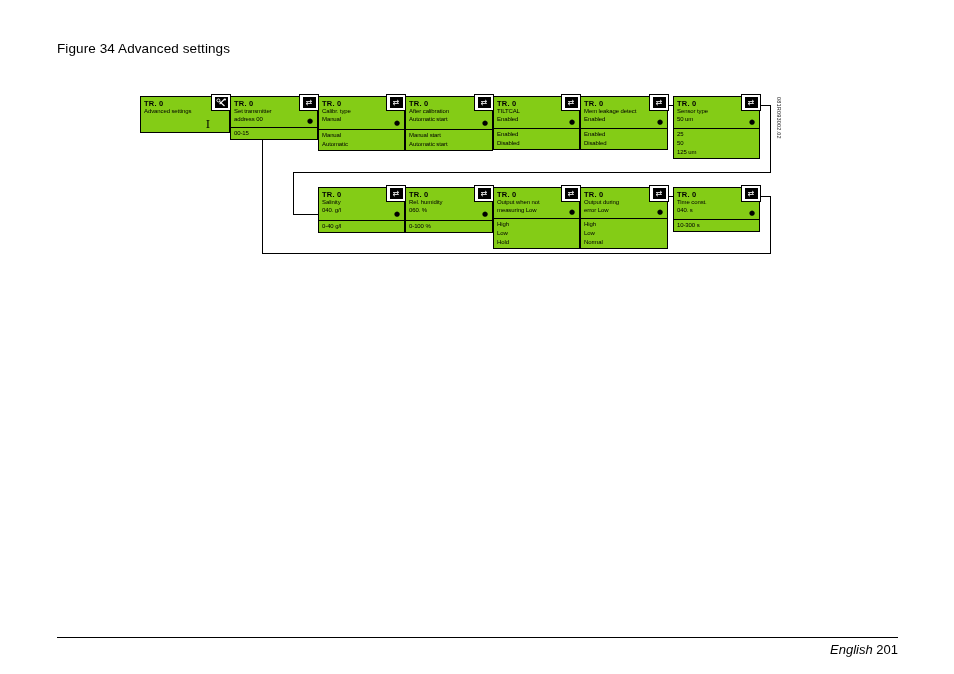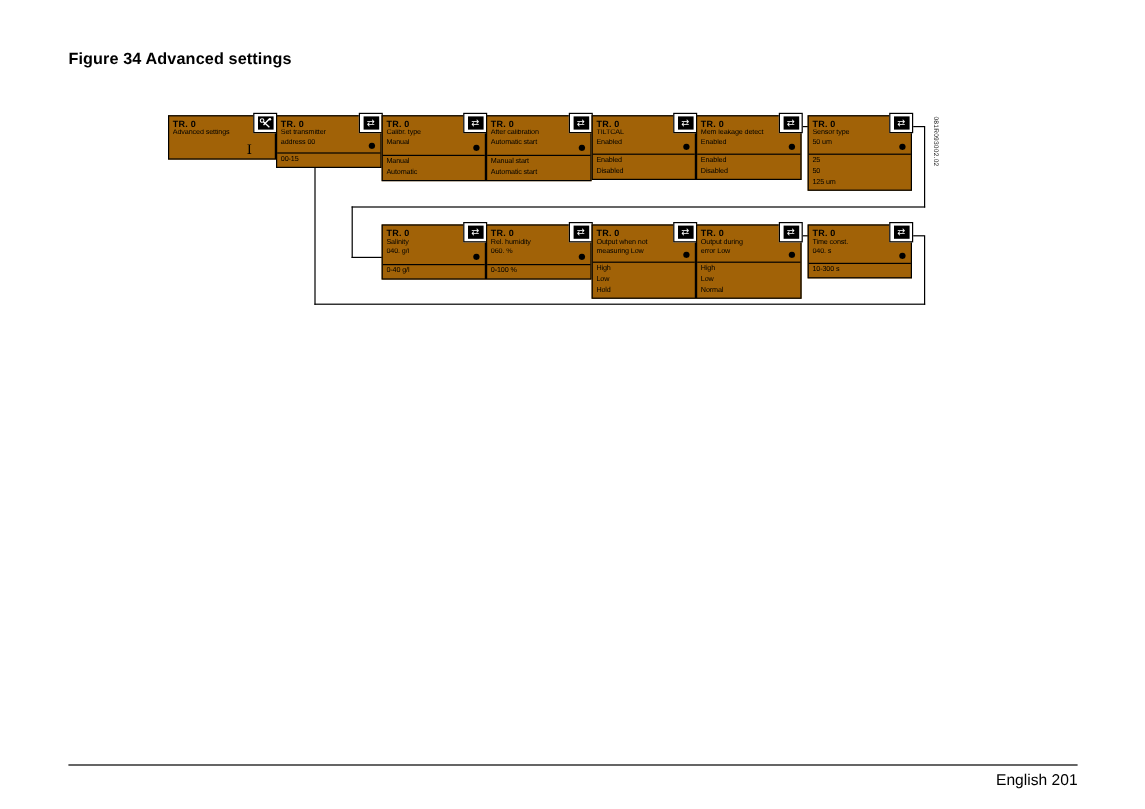--- a/index.html
+++ b/index.html
@@ -2,25 +2,25 @@
 <html><head>
 <meta charset="utf-8">
 <style>
   html,body{margin:0;padding:0;}
   body{
     width:954px;height:674px;position:relative;background:#ffffff;
     font-family:"Liberation Sans",sans-serif;color:#000;overflow:hidden;
   }
   .figure-title{
     position:absolute;left:57px;top:41px;
-    font-size:13.5px;font-weight:bold;letter-spacing:.1px;
+    font-size:13.5px;font-weight:normal;letter-spacing:.1px;
   }
   
   .menu-box{
-    position:absolute;background:#a16207;border:1px solid #000;box-sizing:border-box;z-index:2;
+    position:absolute;background:#84cc16;border:1px solid #000;box-sizing:border-box;z-index:2;
   }
   .box-main{position:relative;padding:2px 3px 1px 3px;box-sizing:border-box;}
   .box-title{font-size:7.5px;font-weight:bold;line-height:9px;letter-spacing:.2px;}
   .box-line{font-size:6px;line-height:7.6px;letter-spacing:-0.1px;white-space:nowrap;overflow:hidden;}
   .box-options{border-top:1px solid #000;padding:1px 0 1px 3px;}
   .box-option{font-size:6px;line-height:9px;letter-spacing:-0.1px;white-space:nowrap;overflow:hidden;}
   .bullet{
     position:absolute;right:4px;bottom:2px;font-size:7px;line-height:7px;
     font-family:"DejaVu Sans",sans-serif;
   }
@@ -40,21 +40,21 @@
   }
   .line{position:absolute;background:#000;z-index:1;}
   .side-code{
     position:absolute;left:782px;top:97px;font-size:5.5px;letter-spacing:.2px;
     white-space:nowrap;transform-origin:0 0;transform:rotate(90deg);color:#222;
   }
   .footer-rule{position:absolute;left:57px;top:637px;width:841px;height:1px;background:#000;}
   .footer-text{
     position:absolute;left:57px;top:642px;width:841px;text-align:right;font-size:13px;
   }
-  .footer-lang{}
+  .footer-lang{font-style:italic;}
 </style>
 </head>
 <body>
 
 <div class="figure-title">Figure 34 Advanced settings</div>
 
 <div id="diagram">
     <div class="line" style="left: 160px; top: 105px; width: 610px; height: 1px;"></div>
     <div class="line" style="left: 350px; top: 196px; width: 420px; height: 1px;"></div>
     <div class="line" style="left: 770px; top: 105px; width: 1px; height: 68px;"></div>

